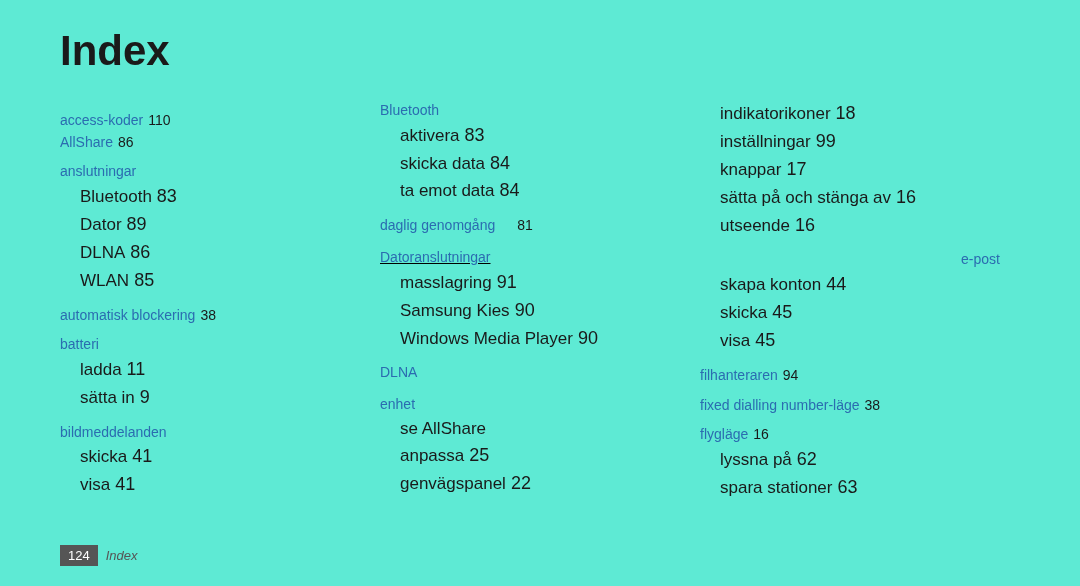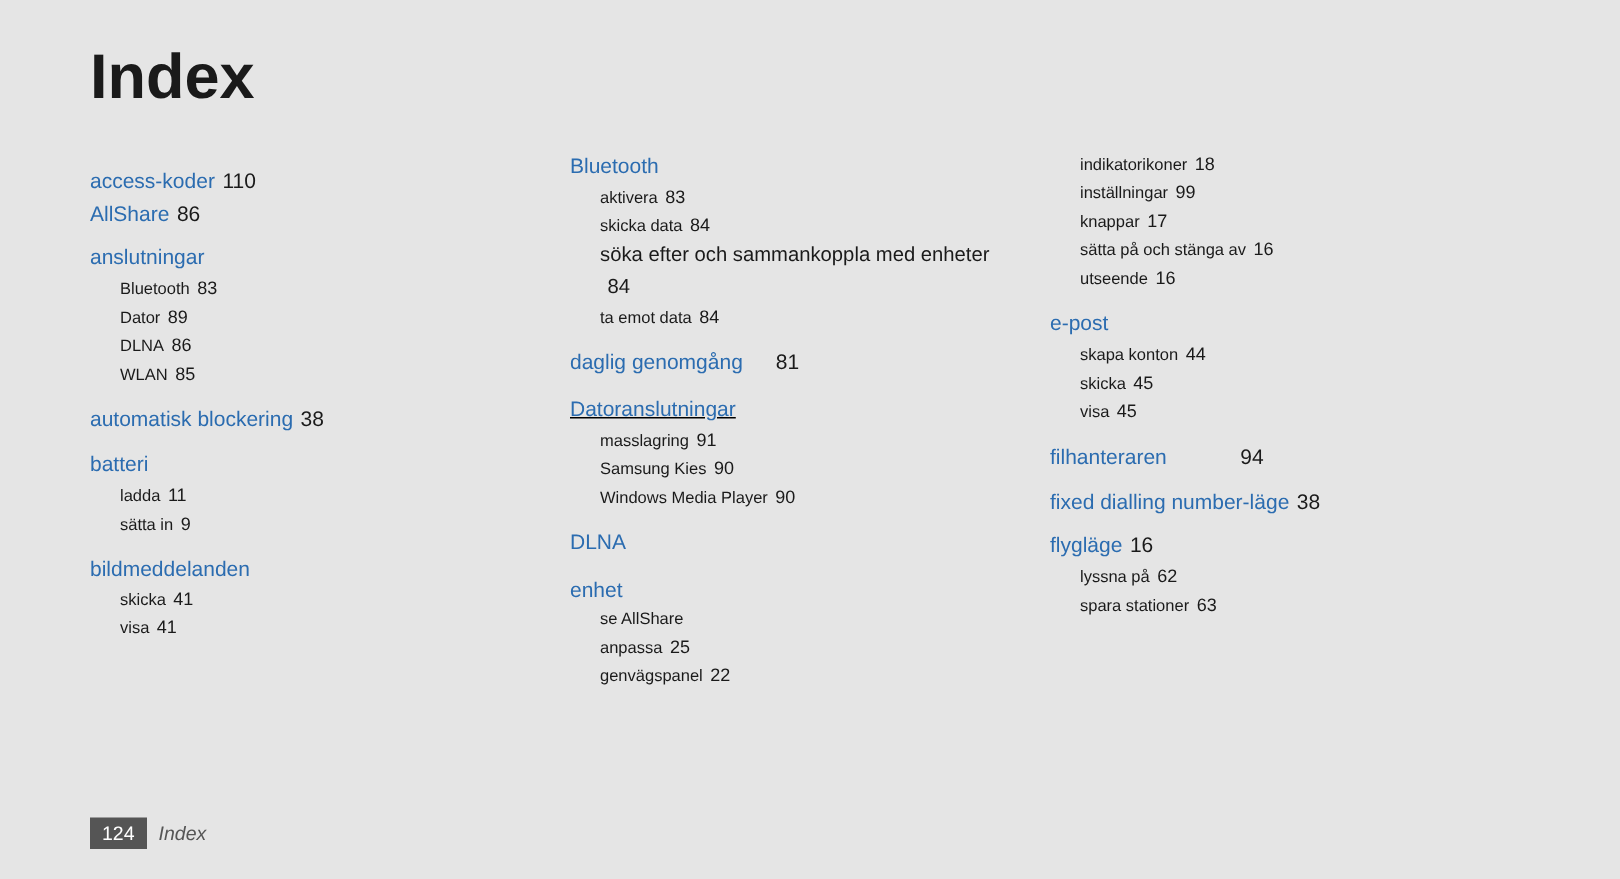--- a/index.html
+++ b/index.html
@@ -7,21 +7,21 @@
       background: #ffffff;
       font-family: Arial, Helvetica, sans-serif;
       width: 1080px;
       height: 586px;
       overflow: hidden;
       position: relative;
     }
     .page {
       width: 1080px;
       height: 586px;
-      background: #e5e5e5;
+      background: #5eead4;
       padding: 30px 60px 20px 60px;
       display: flex;
       flex-direction: column;
     }
     .page-title {
       font-size: 42px;
       font-weight: bold;
       color: #1a1a1a;
       margin-bottom: 28px;
       line-height: 1;
@@ -59,22 +59,22 @@
       font-style: italic;
     }
     .blue { color: #2b6cb0; }
     .black { color: #1a1a1a; }
     .indent { padding-left: 20px; }
     .row {
       display: flex;
       align-items: baseline;
       line-height: 1.55;
     }
-    .row .label { font-size: 11px; }
-    .row .num { font-size: 12px; margin-left: 5px; }
+    .row .label { font-size: 17px; }
+    .row .num { font-size: 18px; margin-left: 5px; }
     .main-row .label { font-size: 14px; color: #2b6cb0; }
     .main-row .num { font-size: 14px; color: #1a1a1a; }
   </style>
 </head>
 <body>
 
 <div class="page">
   <div class="page-title">Index</div>
   <div class="columns">
 
@@ -139,24 +139,20 @@
         <span class="label blue">Bluetooth</span>
       </div>
       <div class="row indent">
         <span class="label black">aktivera</span>
         <span class="num black">83</span>
       </div>
       <div class="row indent">
         <span class="label black">skicka data</span>
         <span class="num black">84</span>
       </div>
-      <div class="indent" style="font-size:13.5px; line-height:1.55;">
-        <span class="black">söka efter och sammankoppla med enheter</span>
-        <span class="num black" style="margin-left:5px;">84</span>
-      </div>
       <div class="row indent">
         <span class="label black">ta emot data</span>
         <span class="num black">84</span>
       </div>
       <div class="row main-row" style="margin-top:10px;gap:17px;">
         <span class="label blue">daglig genomgång</span>
         <span class="num black">81</span>
       </div>
       <div class="row main-row" style="margin-top:10px;text-decoration:underline;">
         <span class="label blue">Datoranslutningar</span>
@@ -206,36 +202,36 @@
         <span class="num black">17</span>
       </div>
       <div class="row indent">
         <span class="label black">sätta på och stänga av</span>
         <span class="num black">16</span>
       </div>
       <div class="row indent">
         <span class="label black">utseende</span>
         <span class="num black">16</span>
       </div>
-      <div class="row main-row" style="margin-top:10px;">
+      <div class="row main-row" style="margin-top:10px;justify-content:flex-end;">
         <span class="label blue">e-post</span>
       </div>
       <div class="row indent">
         <span class="label black">skapa konton</span>
         <span class="num black">44</span>
       </div>
       <div class="row indent">
         <span class="label black">skicka</span>
         <span class="num black">45</span>
       </div>
       <div class="row indent">
         <span class="label black">visa</span>
         <span class="num black">45</span>
       </div>
-      <div class="row main-row" style="margin-top:10px;gap:44px;">
+      <div class="row main-row" style="margin-top:10px;">
         <span class="label blue">filhanteraren</span>
         <span class="num black">94</span>
       </div>
       <div class="row main-row" style="margin-top:8px;">
         <span class="label blue">fixed dialling number-läge</span>
         <span class="num black">38</span>
       </div>
       <div class="row main-row" style="margin-top:8px;">
         <span class="label blue">flygläge</span>
         <span class="num black">16</span>

